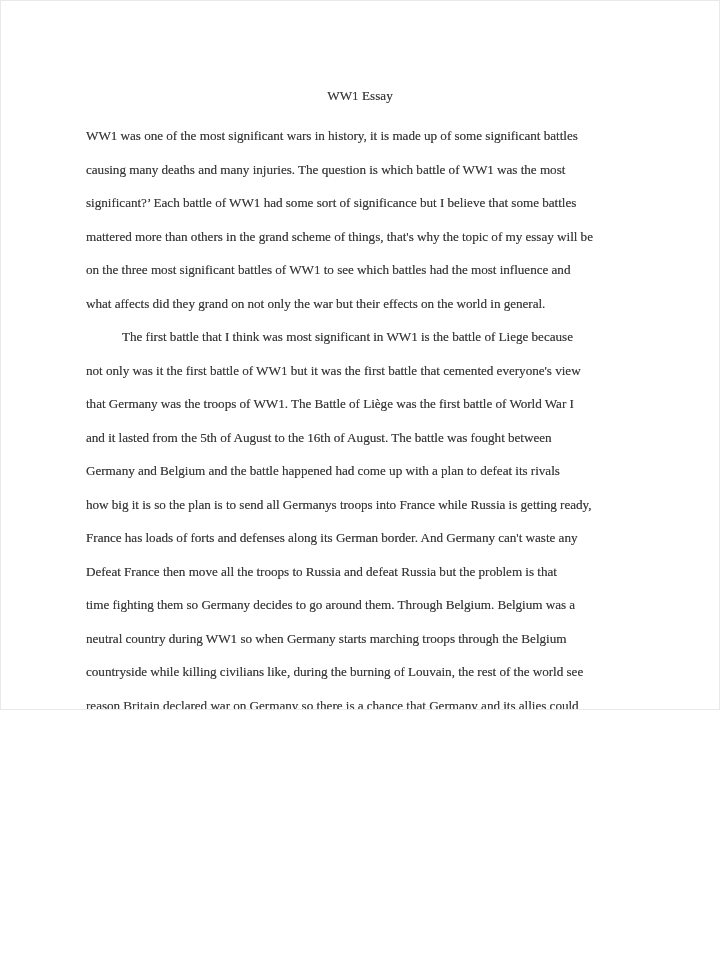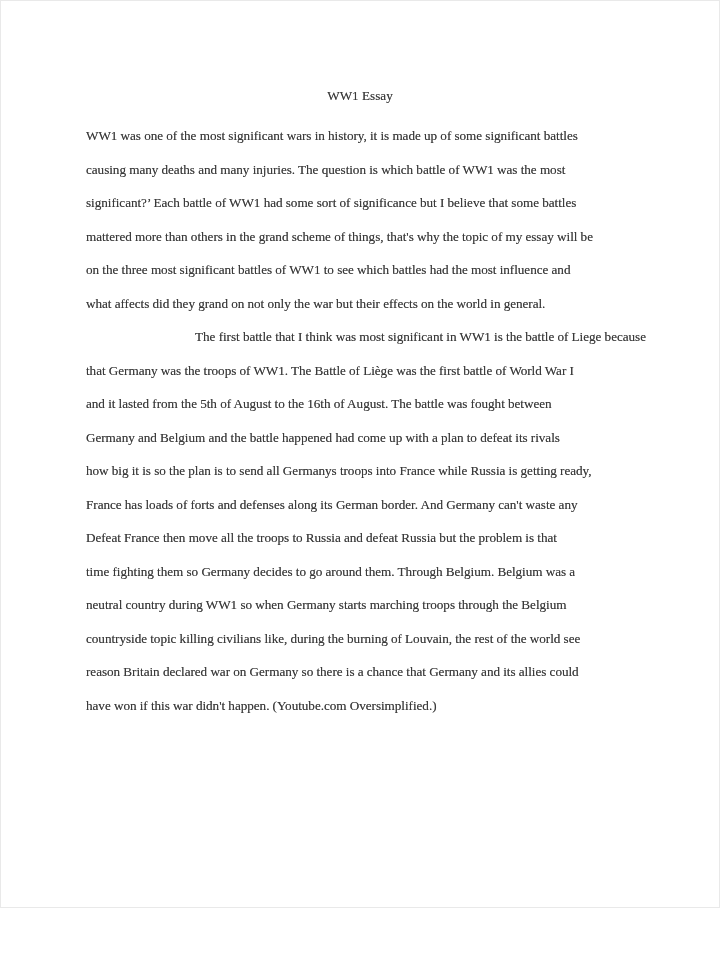--- a/index.html
+++ b/index.html
@@ -3,21 +3,21 @@
 <meta charset="utf-8">
 <style>
   html, body {
     margin: 0;
     padding: 0;
     background: #ffffff;
   }
   .page {
     position: relative;
     width: 720px;
-    height: 908px;
+    height: 710px;
     background: #ffffff;
     box-sizing: border-box;
     border: 1px solid #e9e9e9;
     font-family: "Liberation Serif", "DejaVu Serif", serif;
     color: #3a3a3a;
     overflow: hidden;
   }
   .title {
     margin-top: 82px;
     text-align: center;
@@ -32,41 +32,41 @@
   .line {
     font-size: 13.2px;
     line-height: 33.5px;
     height: 33.5px;
     white-space: nowrap;
     letter-spacing: -0.05px;
     text-shadow: 0 0 0.6px rgba(70,70,70,0.65);
   }
   .line.indent {
     padding-left: 36px;
-    text-align: right;
   }
 </style>
 </head>
 <body>
 
 <div class="page">
   <div class="title">WW1 Essay</div>
   <div class="essay-body">
       <div class="line">WW1 was one of the most significant wars in history, it is made up of some significant battles</div>
       <div class="line">causing many deaths and many injuries. The question is which battle of WW1 was the most</div>
       <div class="line">significant?’ Each battle of WW1 had some sort of significance but I believe that some battles</div>
       <div class="line">mattered more than others in the grand scheme of things, that's why the topic of my essay will be</div>
       <div class="line">on the three most significant battles of WW1 to see which battles had the most influence and</div>
       <div class="line">what affects did they grand on not only the war but their effects on the world in general.</div>
       <div class="line indent">The first battle that I think was most significant in WW1 is the battle of Liege because</div>
+      <div class="line">not only was it the first battle of WW1 but it was the first battle that cemented everyone's view</div>
       <div class="line">that Germany was the troops of WW1. The Battle of Liège was the first battle of World War I</div>
       <div class="line">and it lasted from the 5th of August to the 16th of August. The battle was fought between</div>
       <div class="line">Germany and Belgium and the battle happened had come up with a plan to defeat its rivals</div>
       <div class="line">how big it is so the plan is to send all Germanys troops into France while Russia is getting ready,</div>
       <div class="line">France has loads of forts and defenses along its German border. And Germany can't waste any</div>
       <div class="line">Defeat France then move all the troops to Russia and defeat Russia but the problem is that</div>
       <div class="line">time fighting them so Germany decides to go around them. Through Belgium. Belgium was a</div>
       <div class="line">neutral country during WW1 so when Germany starts marching troops through the Belgium</div>
-      <div class="line">countryside topic killing civilians like, during the burning of Louvain, the rest of the world see</div>
+      <div class="line">countryside while killing civilians like, during the burning of Louvain, the rest of the world see</div>
       <div class="line">reason Britain declared war on Germany so there is a chance that Germany and its allies could</div>
       <div class="line">have won if this war didn't happen. (Youtube.com Oversimplified.)</div>
     </div>
 </div>
 
 </body></html>

